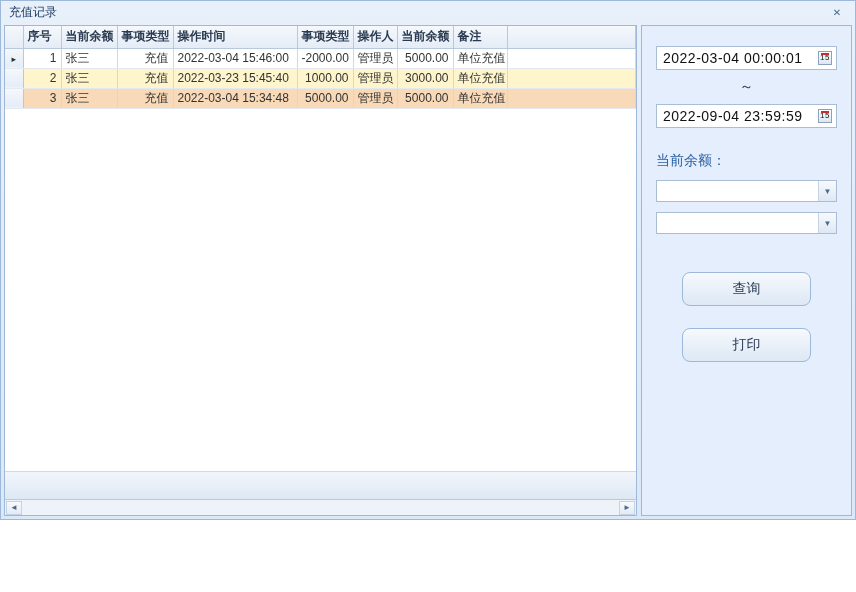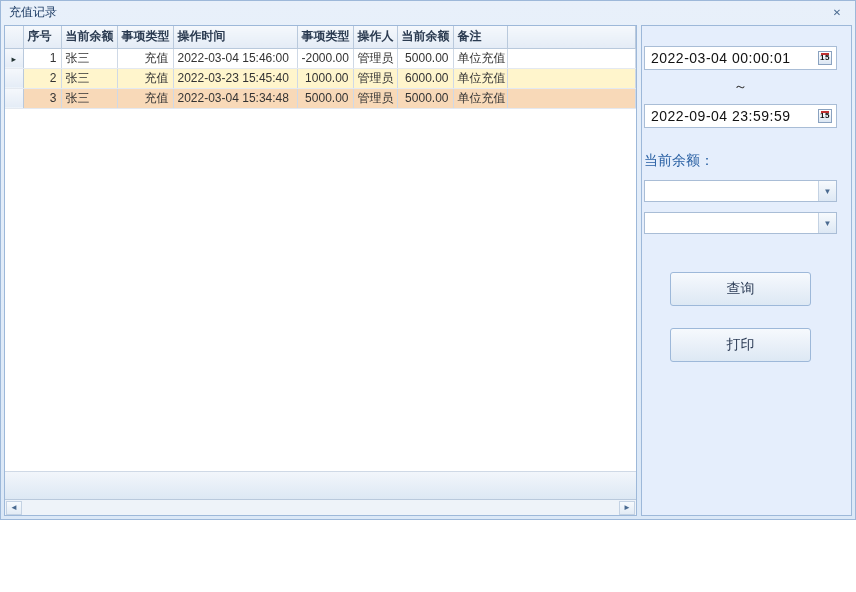--- a/index.html
+++ b/index.html
@@ -118,21 +118,21 @@
     display:flex;align-items:center;justify-content:center;
     font-size:8px;color:#4a6a90;
   }
   .hscroll .track { flex:1; height:14px; background:#eef3f9; }
 
   
   .sidepanel {
     width:211px;
     border: 1px solid #9db8d9;
     background: #e5eefc;
-    padding: 20px 14px 10px 2px;
+    padding: 20px 14px 10px 14px;
     display:flex;
     flex-direction:column;
     gap:10px;
     font-size:13px;
   }
   .datebox {
     height:24px;
     background:#fff;
     border:1px solid #a9bdd6;
     display:flex;
@@ -141,21 +141,21 @@
     font-size:14px;
     letter-spacing:0.5px;
     color:#111;
     justify-content:space-between;
   }
   .date-icon {
     width:14px;height:14px;
     border:1px solid #8aa2c0;
     background: linear-gradient(#fff,#dbe6f3);
     position:relative;
-    display:flex;align-items:center;justify-content:center;font-weight:bold;
+    display:flex;align-items:center;justify-content:center;
   }
   .date-icon::after{
     content:""; width:8px;height:2px;background:#c03030;position:absolute;top:1px;
   }
   .date-icon .dd { font-size:8px;color:#111;line-height:1; }
   .tilde { text-align:center; font-size:14px; color:#333; margin:-2px 0; }
   .lbl { color:#2960a3; font-size:14px; margin-top:14px; }
   .combo {
     height:22px;
     background:#fff;
@@ -167,21 +167,21 @@
   .combo .btn {
     width:18px;
     border-left:1px solid #c4d2e3;
     background: linear-gradient(#f7fafd,#dde8f4);
     display:flex;align-items:center;justify-content:center;
     font-size:8px;color:#4a6a90;
   }
   .action-btn {
     height:34px;
     border:1px solid #9db8d9;
-    border-radius:3px;
+    border-radius:8px;
     background: linear-gradient(#f6f9fd,#dde8f4);
     display:flex;align-items:center;justify-content:center;
     font-size:14px;
     color:#2b3b55;
     cursor:pointer;
     margin: 0 26px;
   }
   .btn-group { margin-top:28px; display:flex; flex-direction:column; gap:22px; }
 </style>
 </head>
@@ -237,21 +237,21 @@
                 <td></td>
               </tr>
               <tr class="row-yellow">
                 <td class="rowhdr"></td>
                 <td class="num">2</td>
                 <td>张三</td>
                 <td class="num">充值</td>
                 <td>2022-03-23 15:45:40</td>
                 <td class="num">1000.00</td>
                 <td>管理员</td>
-                <td class="num">6000.00</td>
+                <td class="num">3000.00</td>
                 <td>单位充值</td>
                 <td></td>
               </tr>
               <tr class="row-orange">
                 <td class="rowhdr"></td>
                 <td class="num">3</td>
                 <td>张三</td>
                 <td class="num">充值</td>
                 <td>2022-03-04 15:34:48</td>
                 <td class="num">5000.00</td>

